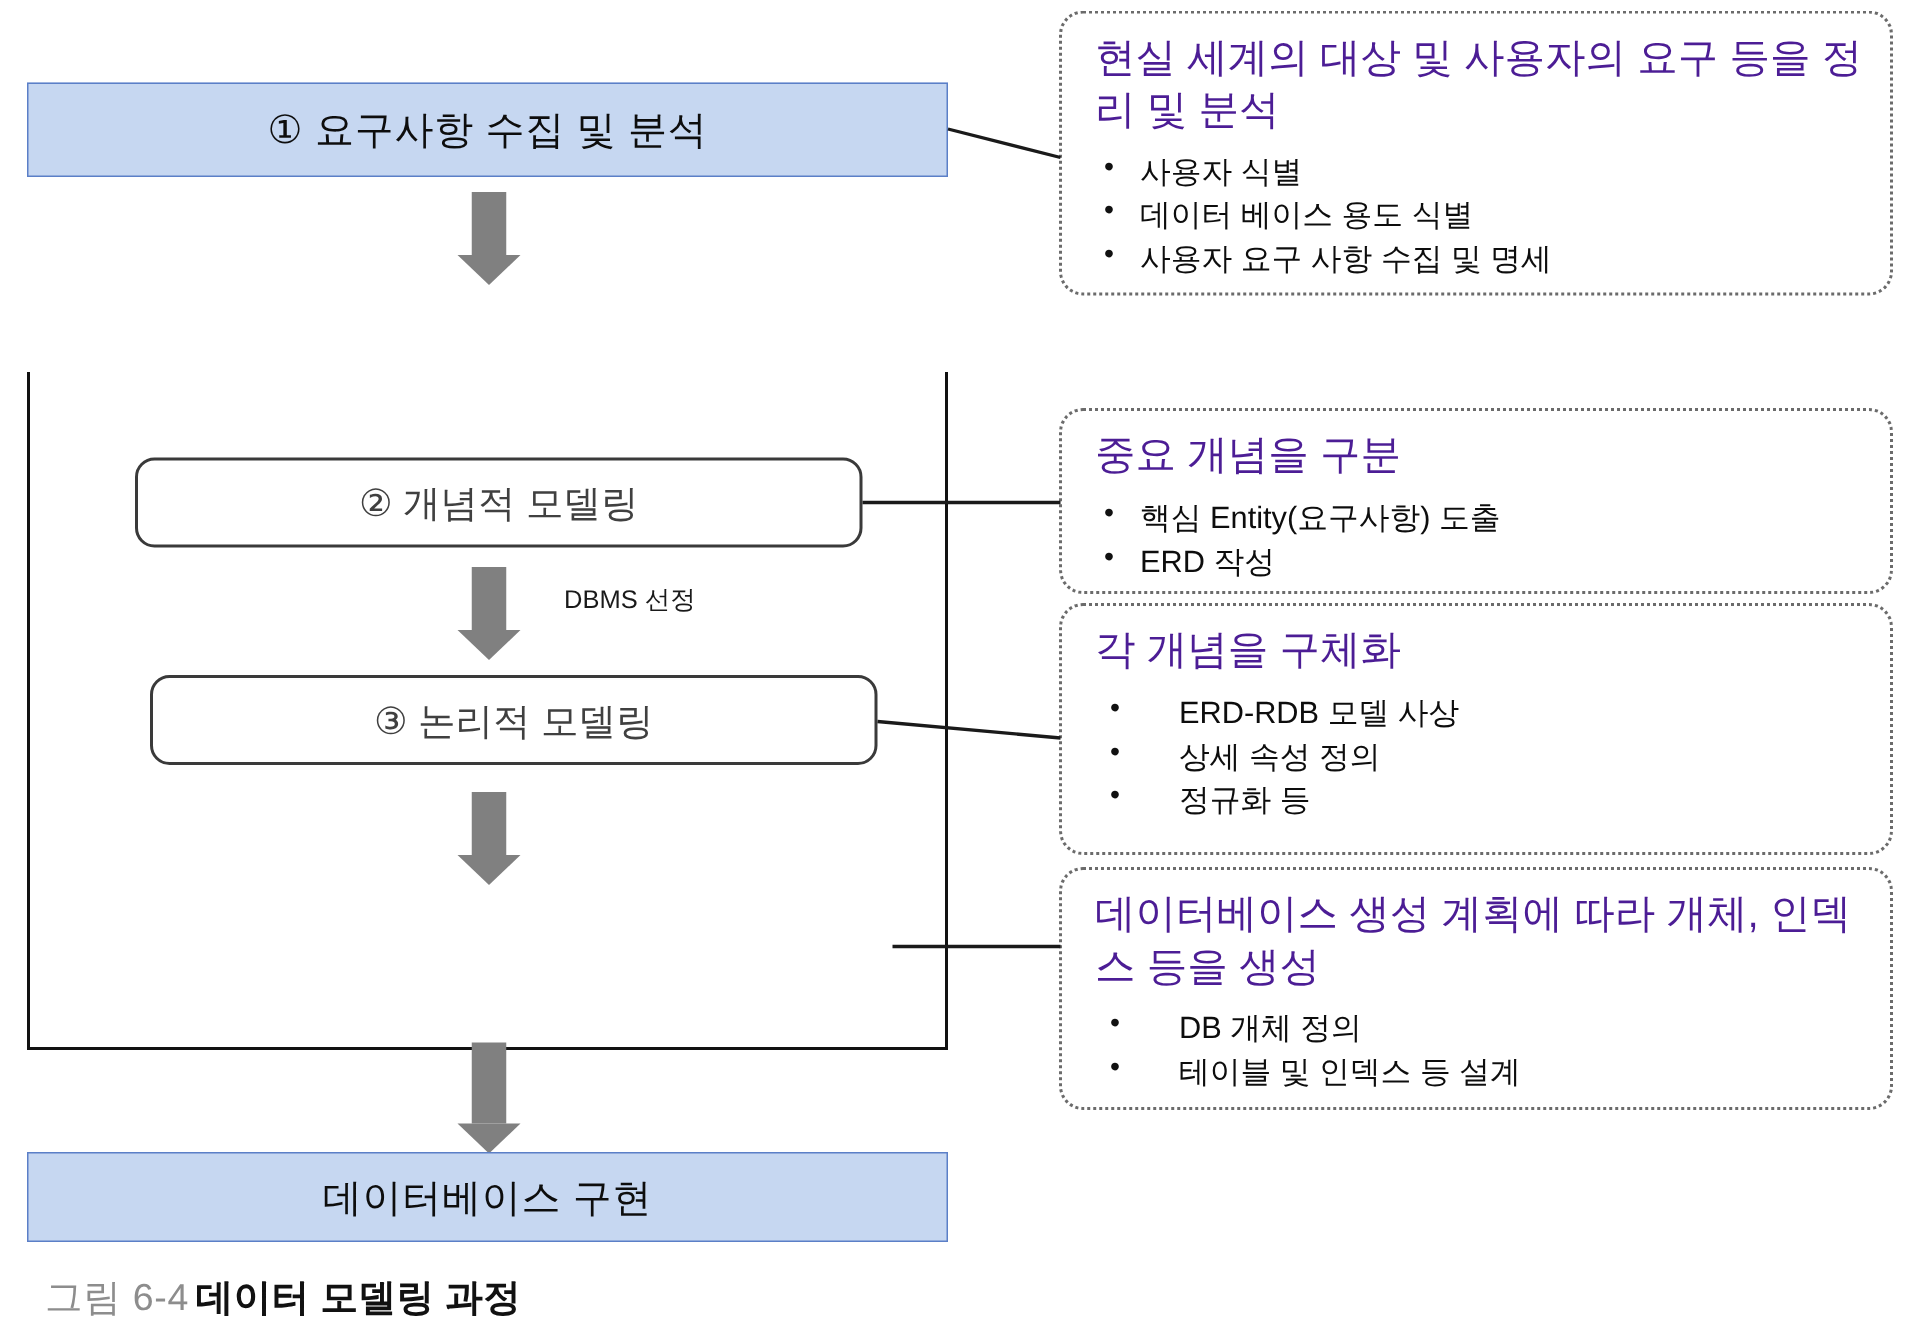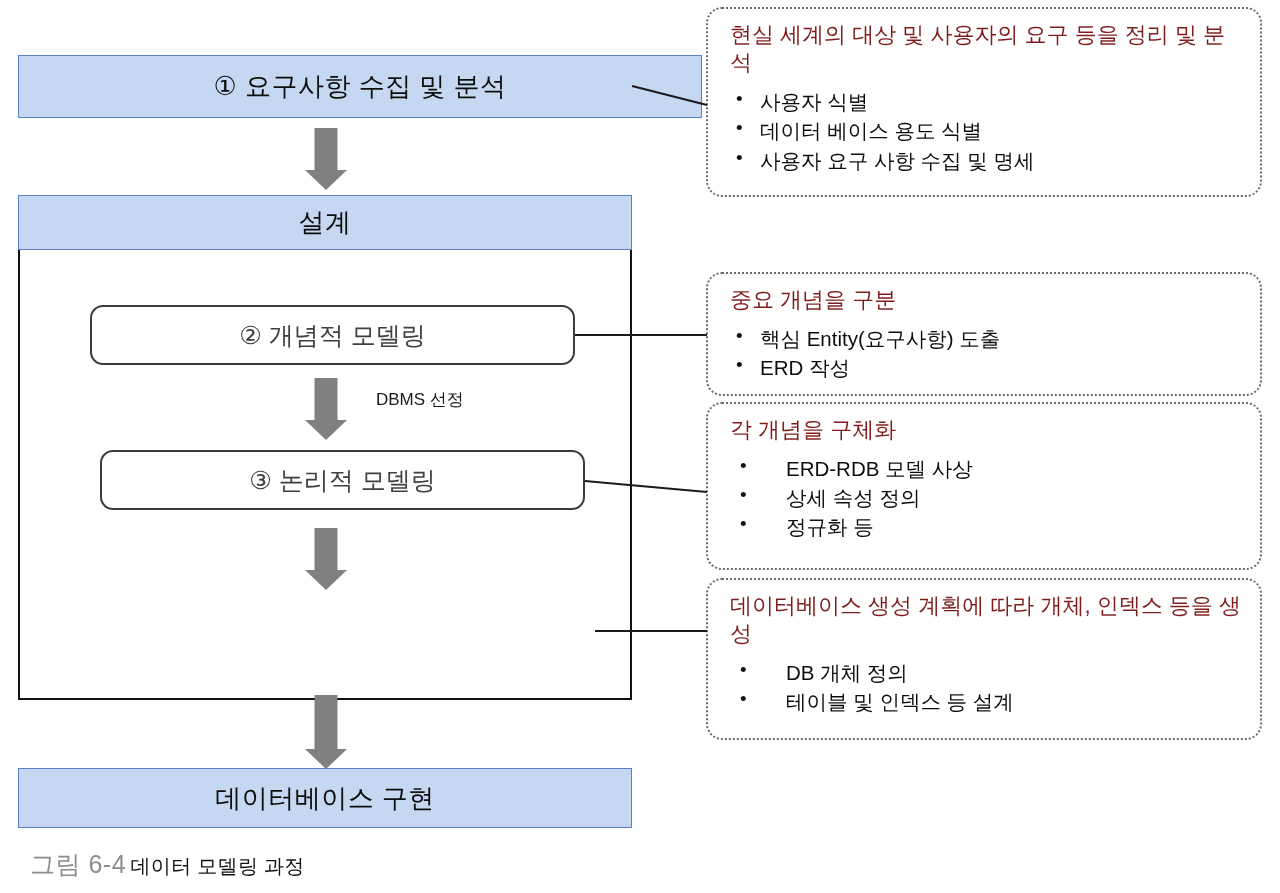--- a/index.html
+++ b/index.html
@@ -62,22 +62,22 @@
 
   
   .callout{
     border:2px dotted #6b6b6b;
     border-radius:16px;
     background:#ffffff;
     padding:12px 16px 10px 22px;
     z-index:6;
   }
   .callout .headline{
-    font-size:22px;
-    color:#7f1d1d;
+    font-size:27px;
+    color:#4c1d95;
     line-height:1.28;
     margin:0 0 4px 0;
   }
   .callout ul{
     margin:10px 0 0 0;
     padding:0;
     list-style:none;
   }
   .callout li{
     font-size:20.5px;
@@ -102,49 +102,46 @@
   .minilabel{
     font-size:17px;color:#1a1a1a;z-index:6;white-space:nowrap;
   }
 
   
   .caption{z-index:8;white-space:nowrap;}
   .caption .fignum{
     font-size:25px;color:#8d8d8d;letter-spacing:0.5px;
   }
   .caption .figtitle{
-    font-size:20px;color:#111111;font-weight:normal;letter-spacing:0.3px;
+    font-size:25px;color:#111111;font-weight:bold;letter-spacing:0.3px;
   }
 </style>
 </head>
 <body>
 
 <div id="stage">
 
   <svg id="connectors" viewBox="0 0 1280 893" width="1280" height="893">
     <line x1="632" y1="86" x2="707" y2="105" stroke="#1a1a1a" stroke-width="2.2"></line>
     <line x1="575" y1="335" x2="707" y2="335" stroke="#1a1a1a" stroke-width="2.2"></line>
     <line x1="585" y1="481" x2="707" y2="492" stroke="#1a1a1a" stroke-width="2.2"></line>
     <line x1="595" y1="631" x2="707" y2="631" stroke="#1a1a1a" stroke-width="2.2"></line>
   </svg>
 
-  <div class="abs bluebar" style="left:18px;top:55px;width:684px;height:63px;">
+  <div class="abs bluebar" style="left:18px;top:55px;width:614px;height:63px;">
     <span>① 요구사항 수집 및 분석</span>
   </div>
 
   <div class="abs arrow" style="left:305px;top:128px;width:42px;height:62px;">
     <div class="shaft" style="width:23px;height:42px;"></div>
     <div class="head"></div>
   </div>
 
   <div class="abs design-box" style="left:18px;top:248px;width:614px;height:452px;"></div>
 
-  <div class="abs bluebar" style="left:18px;top:195px;width:614px;height:55px;">
-    <span>설계</span>
-  </div>
 
   <div class="abs roundbox" style="left:90px;top:305px;width:485px;height:60px;">
     <span>② 개념적 모델링</span>
   </div>
 
   <div class="abs arrow" style="left:305px;top:378px;width:42px;height:62px;">
     <div class="shaft" style="width:23px;height:42px;"></div>
     <div class="head"></div>
   </div>
   <div class="abs minilabel" style="left:376px;top:388px;">DBMS 선정</div>

